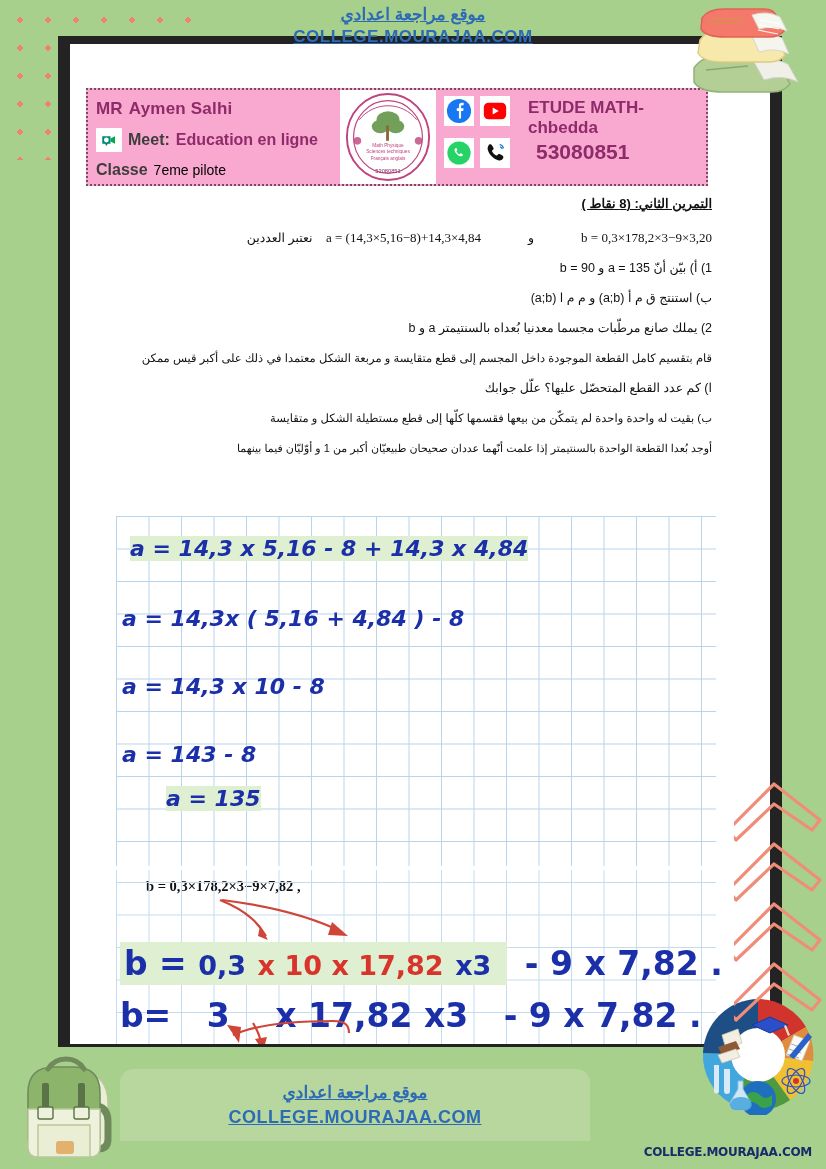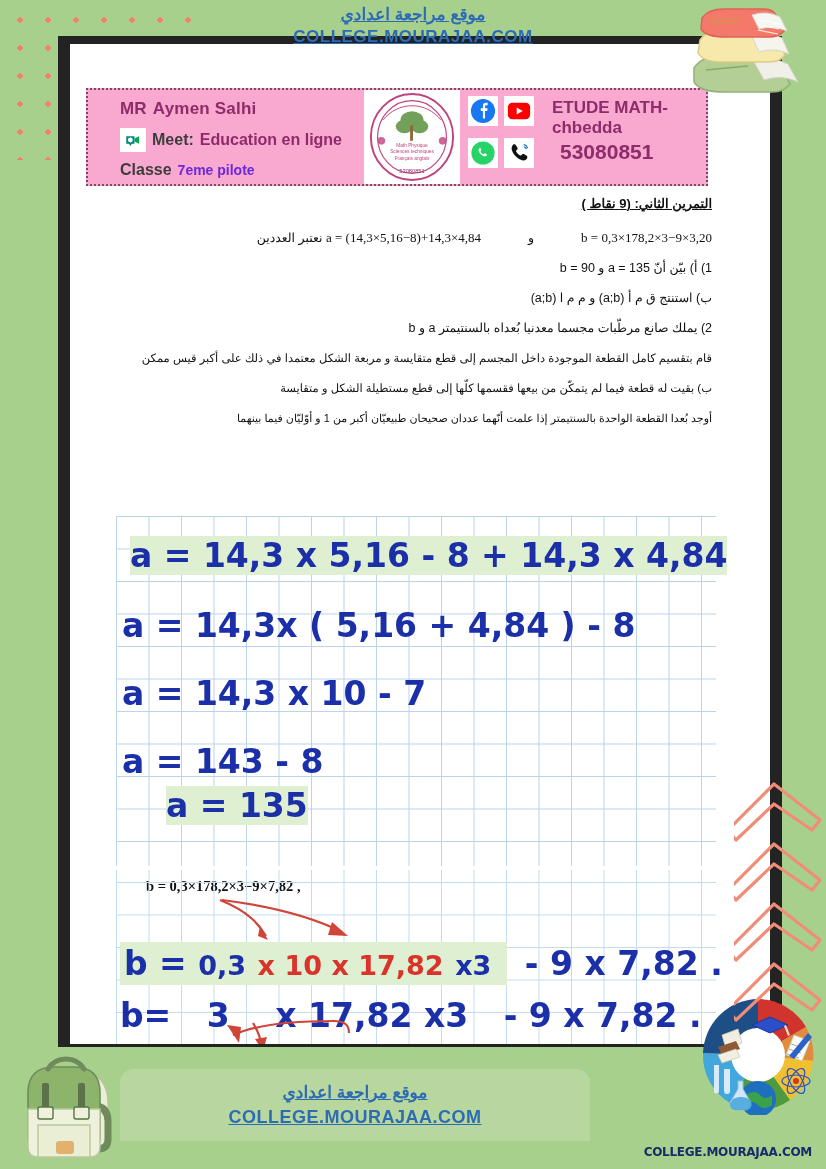--- a/index.html
+++ b/index.html
@@ -51,29 +51,29 @@
   
   .page {
     position: absolute; left: 70px; top: 44px; width: 700px; height: 1000px;
     background: #ffffff; overflow: hidden; z-index: 3;
   }
 
   
   .hdr {
     position: absolute; left: 16px; top: 44px; width: 622px; height: 98px;
     background: #f9a8d0; border: 2px dotted #7a4a63;
-    display: flex; align-items: stretch; padding-left: 24px;
+    display: flex; align-items: stretch;
   }
   .hdr-left { width: 252px; padding: 4px 0 0 8px; display:flex; flex-direction:column; justify-content:space-around;}
   .hdr-row { display: flex; align-items: center; gap: 6px; }
   .hdr-name { font-size: 17px; font-weight: 700; color: #8e2b6a; letter-spacing: .2px;}
   .hdr-lbl { font-size: 16px; font-weight: 700; color: #3d3d3d; }
   .hdr-val { font-size: 16px; font-weight: 700; color: #8e2b6a; }
   .hdr-classe { font-size: 16px; font-weight: 700; color: #3d3d3d; }
-  .hdr-classe-val { font-size: 14px; font-weight: 700; color: #6d28d9; }
+  .hdr-classe-val { font-size: 14px; font-weight: 400; color: #000000; }
   .meet-ico {
     width: 26px; height: 24px; background: #fff; display:flex;
     align-items:center; justify-content:center;
   }
   .hdr-seal { width: 96px; display:flex; align-items:center; justify-content:center; background:#fff; }
   .hdr-right { flex: 1; position: relative; }
   .social-row { position:absolute; left: 8px; top: 6px; display:flex; gap:6px; }
   .social-row2 { position:absolute; left: 8px; top: 48px; display:flex; gap:6px; }
   .ico-box { width: 30px; height: 30px; background:#fff; display:flex; align-items:center; justify-content:center;}
   .brand-txt { position:absolute; left: 92px; top: 8px; font-size:17px; font-weight:700; color:#8e2b6a; }
@@ -104,21 +104,21 @@
       linear-gradient(to bottom, #c3dcef 1px, transparent 1px);
   }
 
   
   .hw {
     position: absolute;
     font-family: "DejaVu Sans", sans-serif;
     color: #1b2fa8; font-weight: 600;
     white-space: nowrap;
   }
-  .hw-a { font-size: 33px; }
+  .hw-a { font-size: 22px; font-style: italic; }
   .hl { background: #dff0d2; }
   .hw-red { color: #d8342b; }
   .hw-b { font-size: 33px; }
 
   .printed-b {
     position:absolute; font-family:"Liberation Serif", serif;
     font-size: 14.5px; font-weight:700; color:#111; white-space:nowrap;
   }
 
   
@@ -276,46 +276,47 @@
             </g>
           </svg>
         </span>
       </div>
       <div class="brand-txt">ETUDE MATH-chbedda</div>
       <div class="phone-txt">53080851</div>
     </div>
   </div>
 
   <div class="ar-block">
-    <div class="ar-title">التمرين الثاني: (9 نقاط )</div>
+    <div class="ar-title">التمرين الثاني: (8 نقاط )</div>
 
     <div class="ar-line" style="text-align:right;">
       <span class="fml">b = 0,3×178,2×3−9×3,20</span>
       <span class="spacer-r"></span>
       <span>و</span>
       <span class="spacer-r"></span>
       <span class="fml">a = (14,3×5,16−8)+14,3×4,84</span>
-      <span style="margin-right:0">نعتبر العددين</span>
+      <span style="margin-right:10px">نعتبر العددين</span>
     </div>
 
     <div class="ar-line">1) أ) بيّن أنّ a = 135 و b = 90</div>
     <div class="ar-line">ب) استنتج ق م أ (a;b) و م م ا (a;b)</div>
     <div class="ar-line">2) يملك صانع مرطّبات مجسما معدنيا بُعداه بالسنتيمتر a و b</div>
     <div class="ar-line" style="font-size:11.5px;">قام بتقسيم كامل القطعة الموجودة داخل المجسم إلى قطع متقايسة و مربعة الشكل معتمدا في ذلك على أكبر قيس ممكن</div>
-    <div class="ar-line" style="font-size:11.5px;">ب) بقيت له قطعة فيما لم يتمكّن من بيعها فقسمها كلّها إلى قطع مستطيلة الشكل و متقايسة</div>
+    <div class="ar-line">ا) كم عدد القطع المتحصّل عليها؟ علّل جوابك</div>
+    <div class="ar-line" style="font-size:11.5px;">ب) بقيت له واحدة واحدة لم يتمكّن من بيعها فقسمها كلّها إلى قطع مستطيلة الشكل و متقايسة</div>
     <div class="ar-line" style="font-size:11px;">أوجد بُعدا القطعة الواحدة بالسنتيمتر إذا علمت أنّهما عددان صحيحان طبيعيّان أكبر من 1 و أوّليّان فيما بينهما</div>
   </div>
 
   <div class="grid-area" style="left:46px; top:472px; width:600px; height:350px;"></div>
 
   <div class="hw hw-a" style="left:60px; top:492px;">
     <span class="hl">a = 14,3 x 5,16 - 8   + 14,3 x 4,84</span>
   </div>
   <div class="hw hw-a" style="left:52px; top:562px;">a =   14,3x ( 5,16  +  4,84 )   - 8</div>
-  <div class="hw hw-a" style="left:52px; top:630px;">a =   14,3  x  10                 - 7</div>
+  <div class="hw hw-a" style="left:52px; top:630px;">a =   14,3  x  10                 - 8</div>
   <div class="hw hw-a" style="left:52px; top:698px;">a  =  143 - 8</div>
   <div class="hw hw-a" style="left:52px; top:742px;margin-left:44px;">
     <span class="hl">a  =  135</span>
   </div>
 
   <div class="printed-b" style="left:76px; top:834px;">b = 0,3×178,2×3−9×7,82    ,</div>
 
   <div class="grid-area partial" style="left:46px; top:826px; width:600px; height:174px; background-position:0 12px;"></div>
 
   <svg class="arrow-svg" style="left:120px; top:848px; width:230px; height:60px;">

